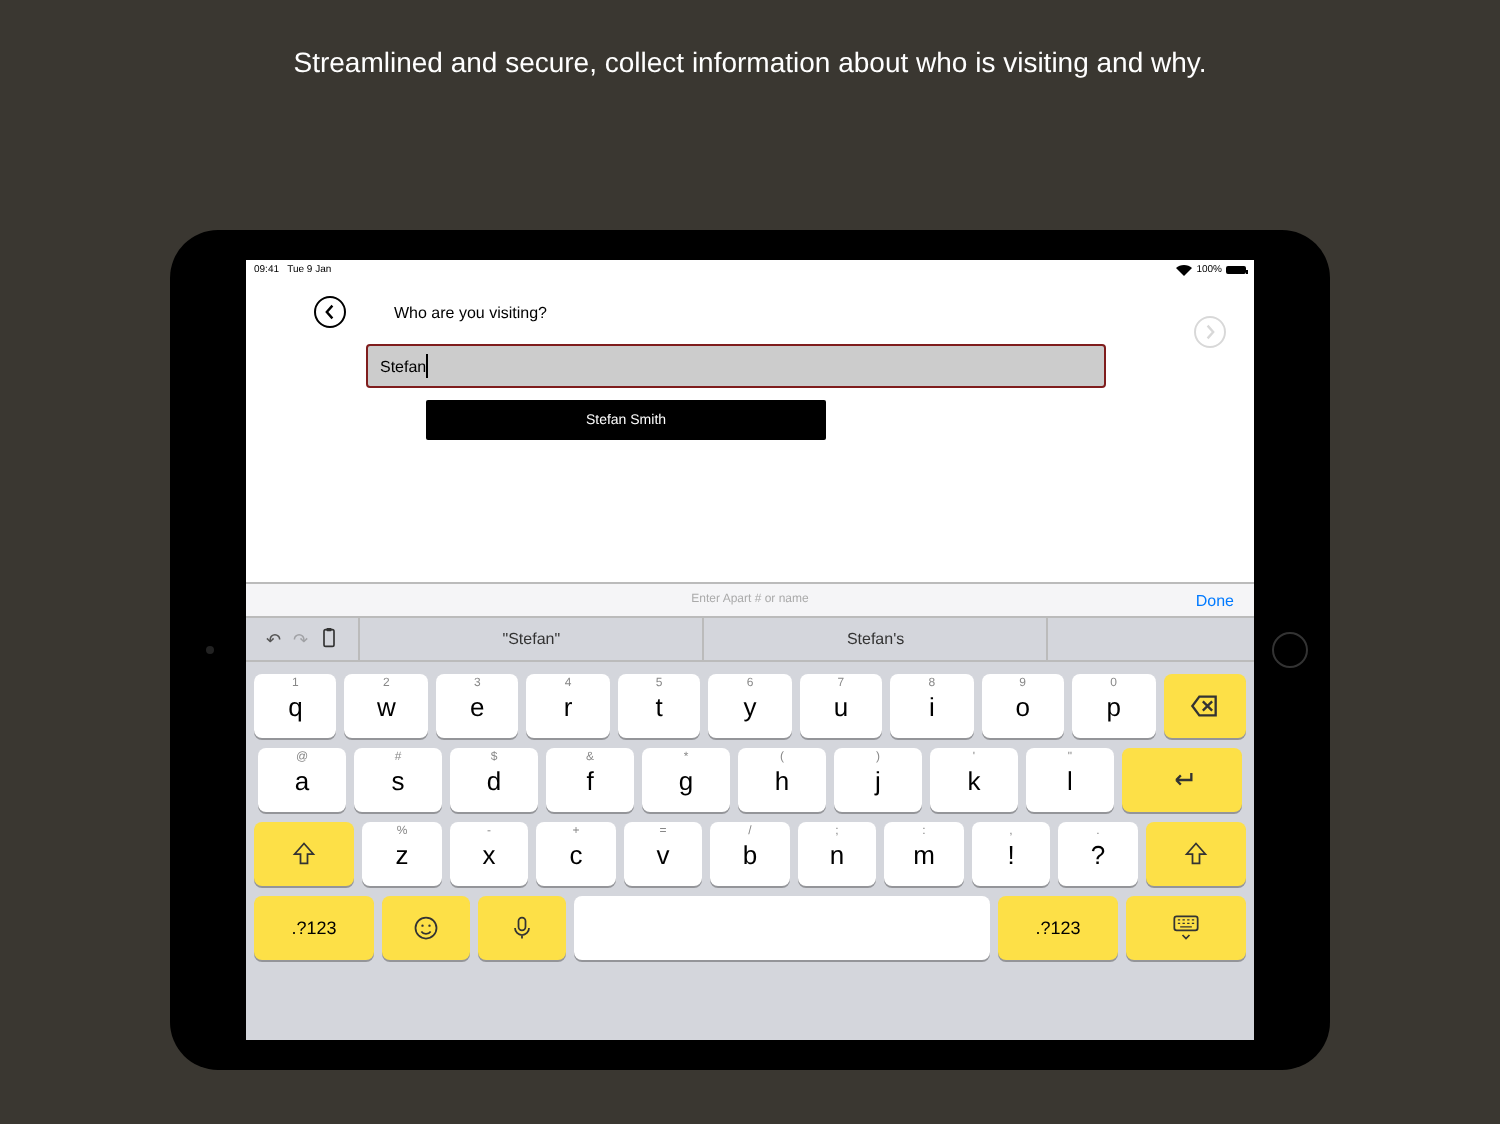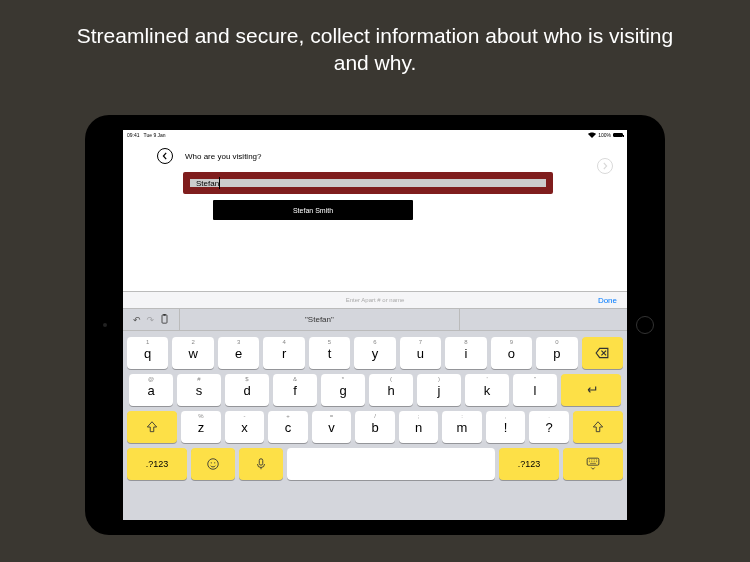--- a/index.html
+++ b/index.html
@@ -7,21 +7,21 @@
     width: 750px;
     height: 562px;
     background: #3a3731;
     font-family: -apple-system, "Helvetica Neue", Arial, sans-serif;
     overflow: hidden;
     position: relative;
   }
   .caption {
     color: #fff;
     text-align: center;
-    font-size: 21px;
+    font-size: 14px;
     font-weight: 300;
     padding: 22px 60px 0;
     line-height: 1.3;
   }
   .ipad-frame {
     position: absolute;
     left: 50%;
     transform: translateX(-50%);
     top: 115px;
     width: 580px;
@@ -79,21 +79,21 @@
     width: 1px; height: 2px;
     background: #000;
   }
   .app-body {
     padding: 8px 34px 0;
     position: relative;
   }
   .nav-row {
     display: flex;
     align-items: center;
-    gap: 12px;
+    gap: 24px;
   }
   .nav-circle {
     width: 16px; height: 16px;
     border: 1.2px solid #000;
     border-radius: 50%;
     display: flex;
     align-items: center;
     justify-content: center;
     font-size: 9px;
     line-height: 1;
@@ -101,21 +101,21 @@
   .nav-circle.disabled { opacity: 0.15; position: absolute; right: 14px; top: 18px; }
   .prompt {
     font-size: 8px;
     color: #000;
   }
   .input-box {
     margin: 8px 0 6px 26px;
     width: 370px;
     height: 22px;
     background: #ccc;
-    border: 7px solid #7f1d1d;
+    border: 1px solid #7f1d1d;
     border-radius: 2px;
     padding: 0 6px;
     display: flex;
     align-items: center;
     font-size: 8px;
     color: #000;
     position: relative;
   }
   .text-cursor {
     width: 1px;
@@ -285,20 +285,21 @@
           <span>↶</span>
           <span style="opacity:.4">↷</span>
           <span>
             <svg width="9" height="10" viewBox="0 0 10 12">
                 <rect x="2" y="1" width="6" height="10" rx="1" fill="none" stroke="#333" stroke-width="1"></rect>
                 <rect x="3.5" y="0" width="3" height="2" rx="0.5" fill="#333"></rect>
               </svg>
           </span>
         </div>
         <div class="sug-item">"Stefan"</div>
+        <div class="sug-item">Stefan's</div>
         <div class="sug-item" style="flex:0.6"></div>
       </div>
 
       <div class="kb-rows">
         <div class="kb-row" id="row1">
             <div class="key">
               <span class="alt">1</span>
               <span>q</span>
             </div>
             <div class="key">

